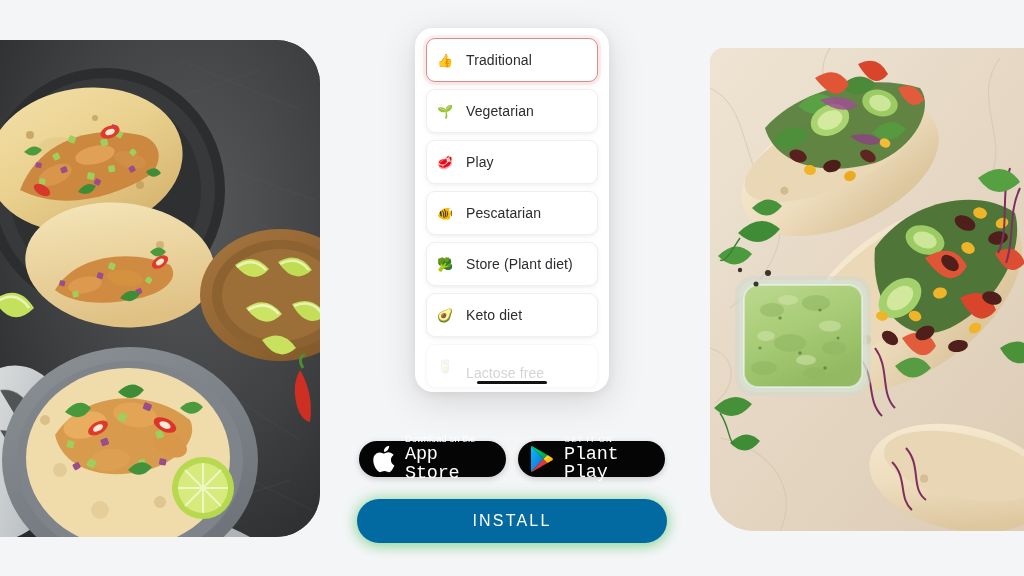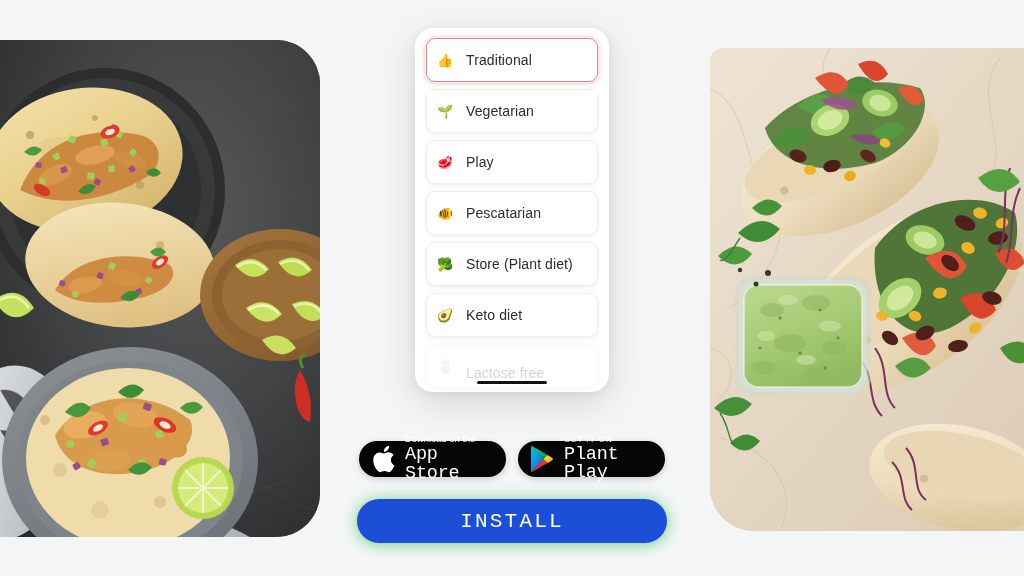--- a/index.html
+++ b/index.html
@@ -212,26 +212,26 @@
     font-family: Liberation Mono, monospace;
   }
 
   
   .install-button {
     position: absolute;
     left: 357px;
     top: 499px;
     width: 310px;
     height: 44px;
-    background: #1d4ed8;
+    background: #0369a1;
     border: none;
     border-radius: 22px;
     color: #ffffff;
-    font-family: Liberation Mono, monospace;
-    font-size: 21px;
+    font-family: Liberation Sans, sans-serif;
+    font-size: 16px;
     letter-spacing: 2.2px;
     cursor: pointer;
     box-shadow: 0 0 16px rgba(58, 193, 82, 0.45),
                 0 3px 12px rgba(58, 193, 82, 0.32);
   }
 </style>
 </head>
 <body>
 
 <div class="photo photo-left">

